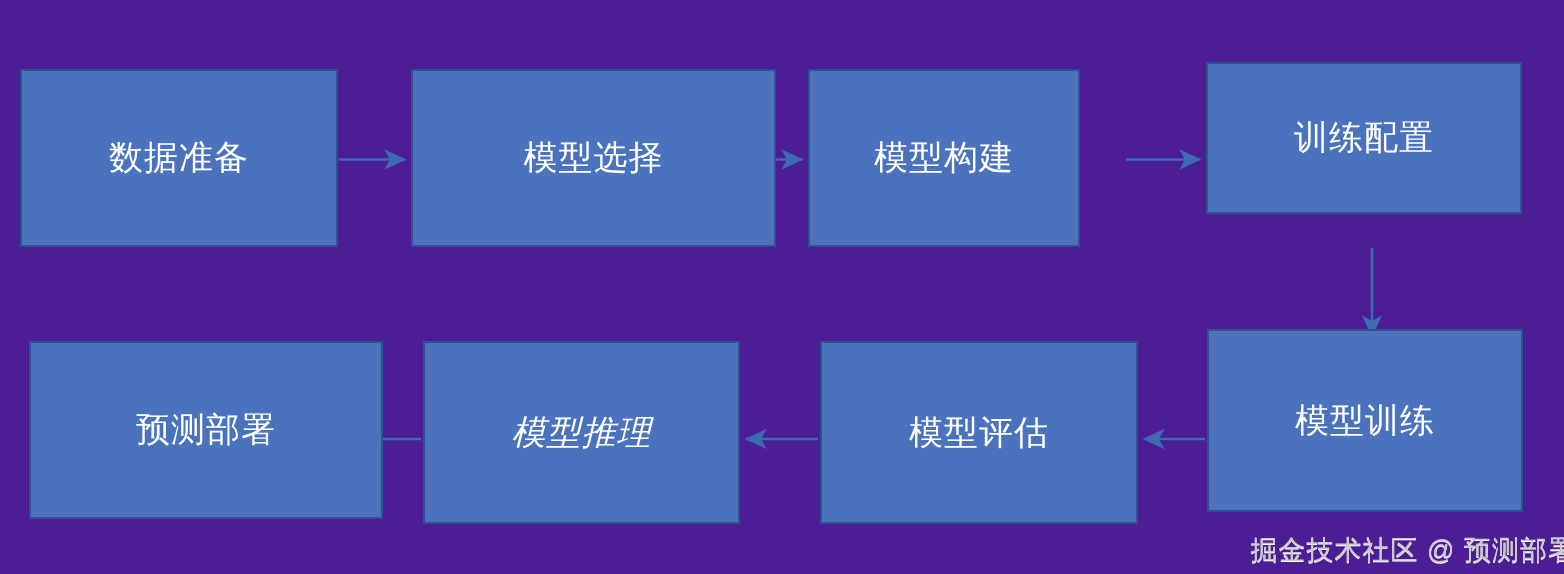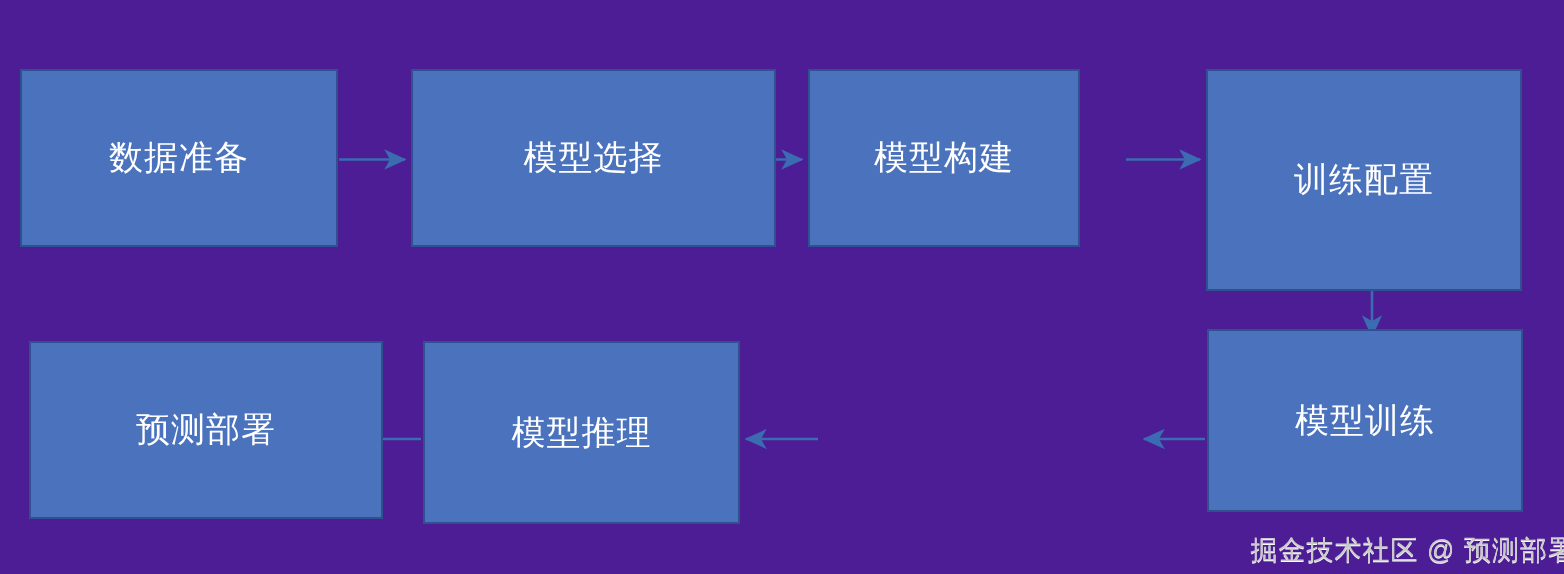--- a/index.html
+++ b/index.html
@@ -109,30 +109,33 @@
   </div>
 
   <div class="node" style="left:411px; top:69px; width:365px; height:178px;">
     <span class="node-label">模型选择</span>
   </div>
 
   <div class="node" style="left:808px; top:69px; width:272px; height:178px;">
     <span class="node-label">模型构建</span>
   </div>
 
-  <div class="node" style="left:1206px; top:69px; width:316px; height:222px;font-family:Liberation Serif, serif;">
+  <div class="node" style="left:1206px; top:62px; width:316px; height:152px;font-family:Liberation Serif, serif;">
     <span class="node-label">训练配置</span>
   </div>
 
   <div class="node" style="left:1207px; top:329px; width:316px; height:183px;">
     <span class="node-label">模型训练</span>
   </div>
 
+  <div class="node" style="left:820px; top:341px; width:318px; height:183px;">
+    <span class="node-label">模型评估</span>
+  </div>
 
-  <div class="node" style="left:423px; top:341px; width:317px; height:183px;">
+  <div class="node" style="left:423px; top:341px; width:317px; height:183px;font-style:italic;">
     <span class="node-label">模型推理</span>
   </div>
 
   <div class="node" style="left:29px; top:341px; width:354px; height:178px;">
     <span class="node-label">预测部署</span>
   </div>
 
   <div class="watermark">掘金技术社区 @ 预测部署</div>
 
 </div>

